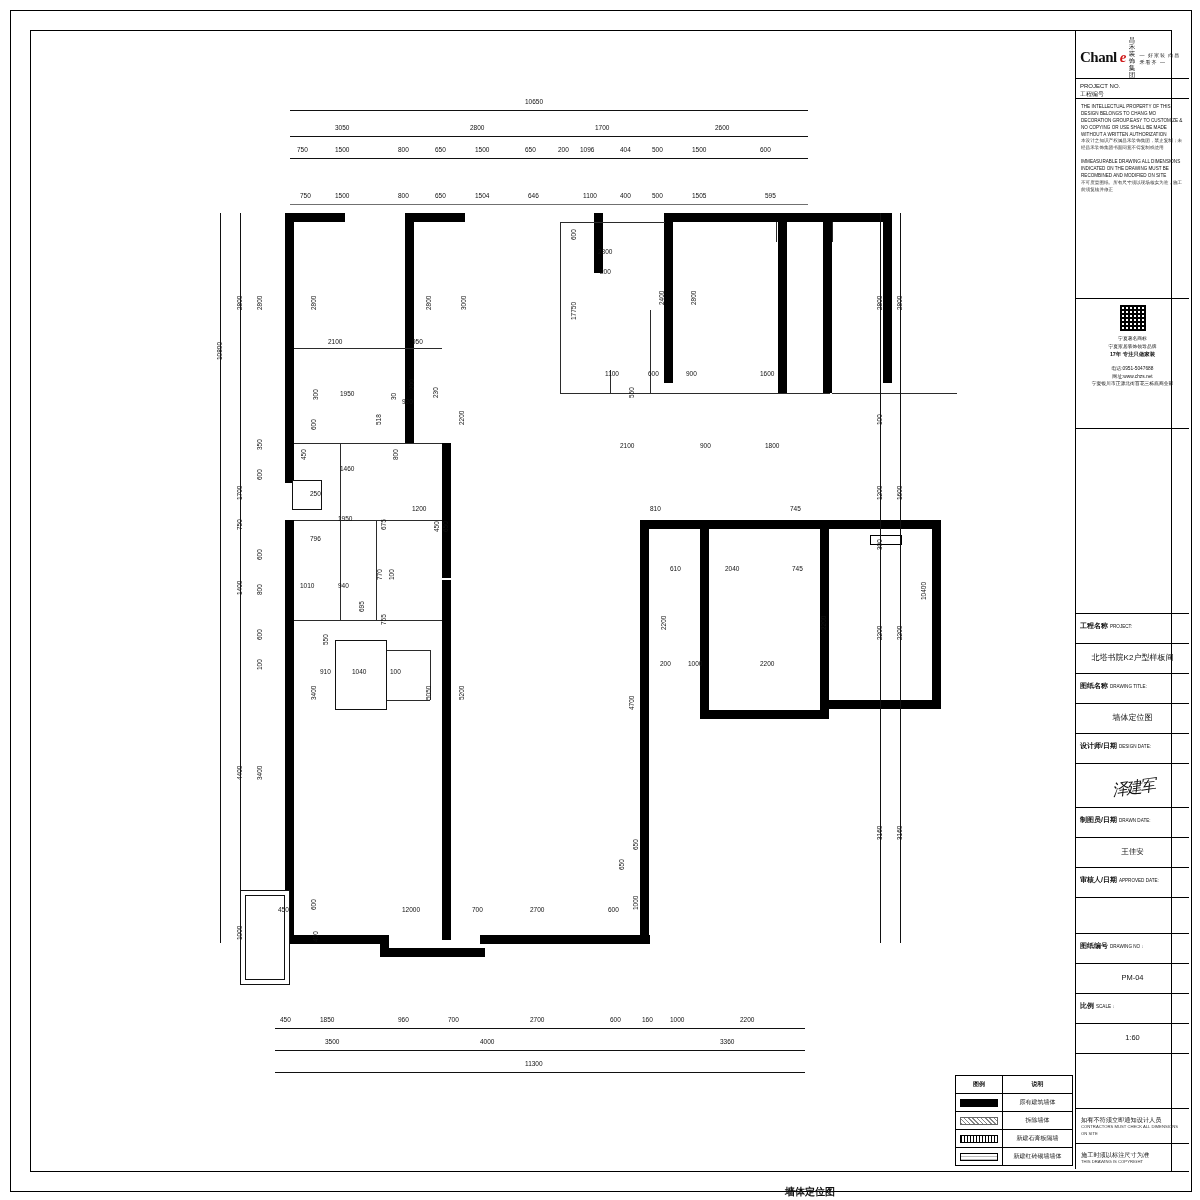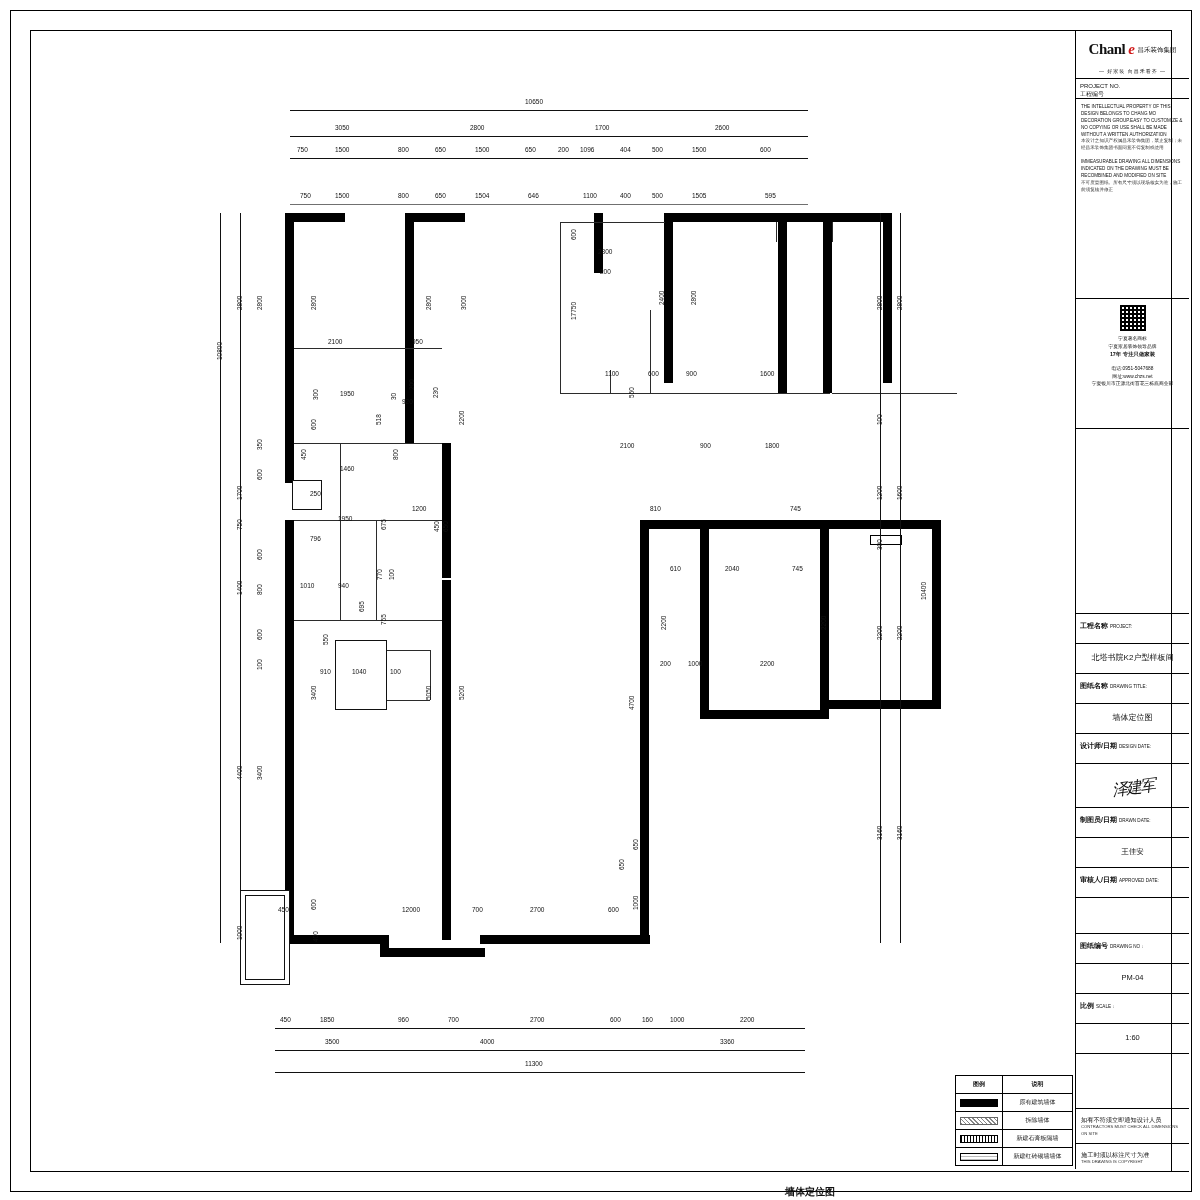--- a/index.html
+++ b/index.html
@@ -4,21 +4,21 @@
 <style>
   html,body{margin:0;padding:0;background:#fff;}
   body{width:1200px;height:1200px;font-family:"Liberation Sans",sans-serif;color:#111;overflow:hidden;}
   #sheet{position:relative;width:1200px;height:1200px;background:#fff;}
   .frame-outer{position:absolute;left:10px;top:10px;width:1180px;height:1180px;border:1px solid #000;}
   .frame-inner{position:absolute;left:30px;top:30px;width:1140px;height:1140px;border:1px solid #000;}
 
   
   .titleblock{position:absolute;left:1075px;top:31px;width:114px;height:1138px;border-left:1px solid #000;box-sizing:border-box;}
   .tb-cell{border-bottom:1px solid #000;box-sizing:border-box;padding:3px 4px;font-size:6px;line-height:1.35;}
-  .logo-cell{height:48px;padding-top:8px;display:flex;flex-direction:column;align-items:center;justify-content:space-between;}
+  .logo-cell{height:48px;padding-top:8px;display:flex;flex-direction:row;align-items:center;justify-content:flex-end;}
   .logo-row{display:flex;align-items:center;gap:3px;}
   .logo-main{font-family:"Liberation Serif",serif;font-size:15px;font-weight:bold;letter-spacing:-0.5px;}
   .logo-e{color:#d01a1a;font-style:italic;}
   .logo-cn{font-size:6.5px;line-height:1.1;text-align:left;}
   .logo-sub{font-size:5px;letter-spacing:1px;margin-top:3px;color:#222;}
   .proj-no{height:20px;font-size:6px;padding-top:3px;}
   .legal{height:200px;font-size:4.6px;line-height:1.5;padding:5px 5px;}
   .legal .en{display:block;}
   .legal .cn{display:block;color:#333;}
   .qr-cell{height:130px;padding-top:6px;text-align:center;}

